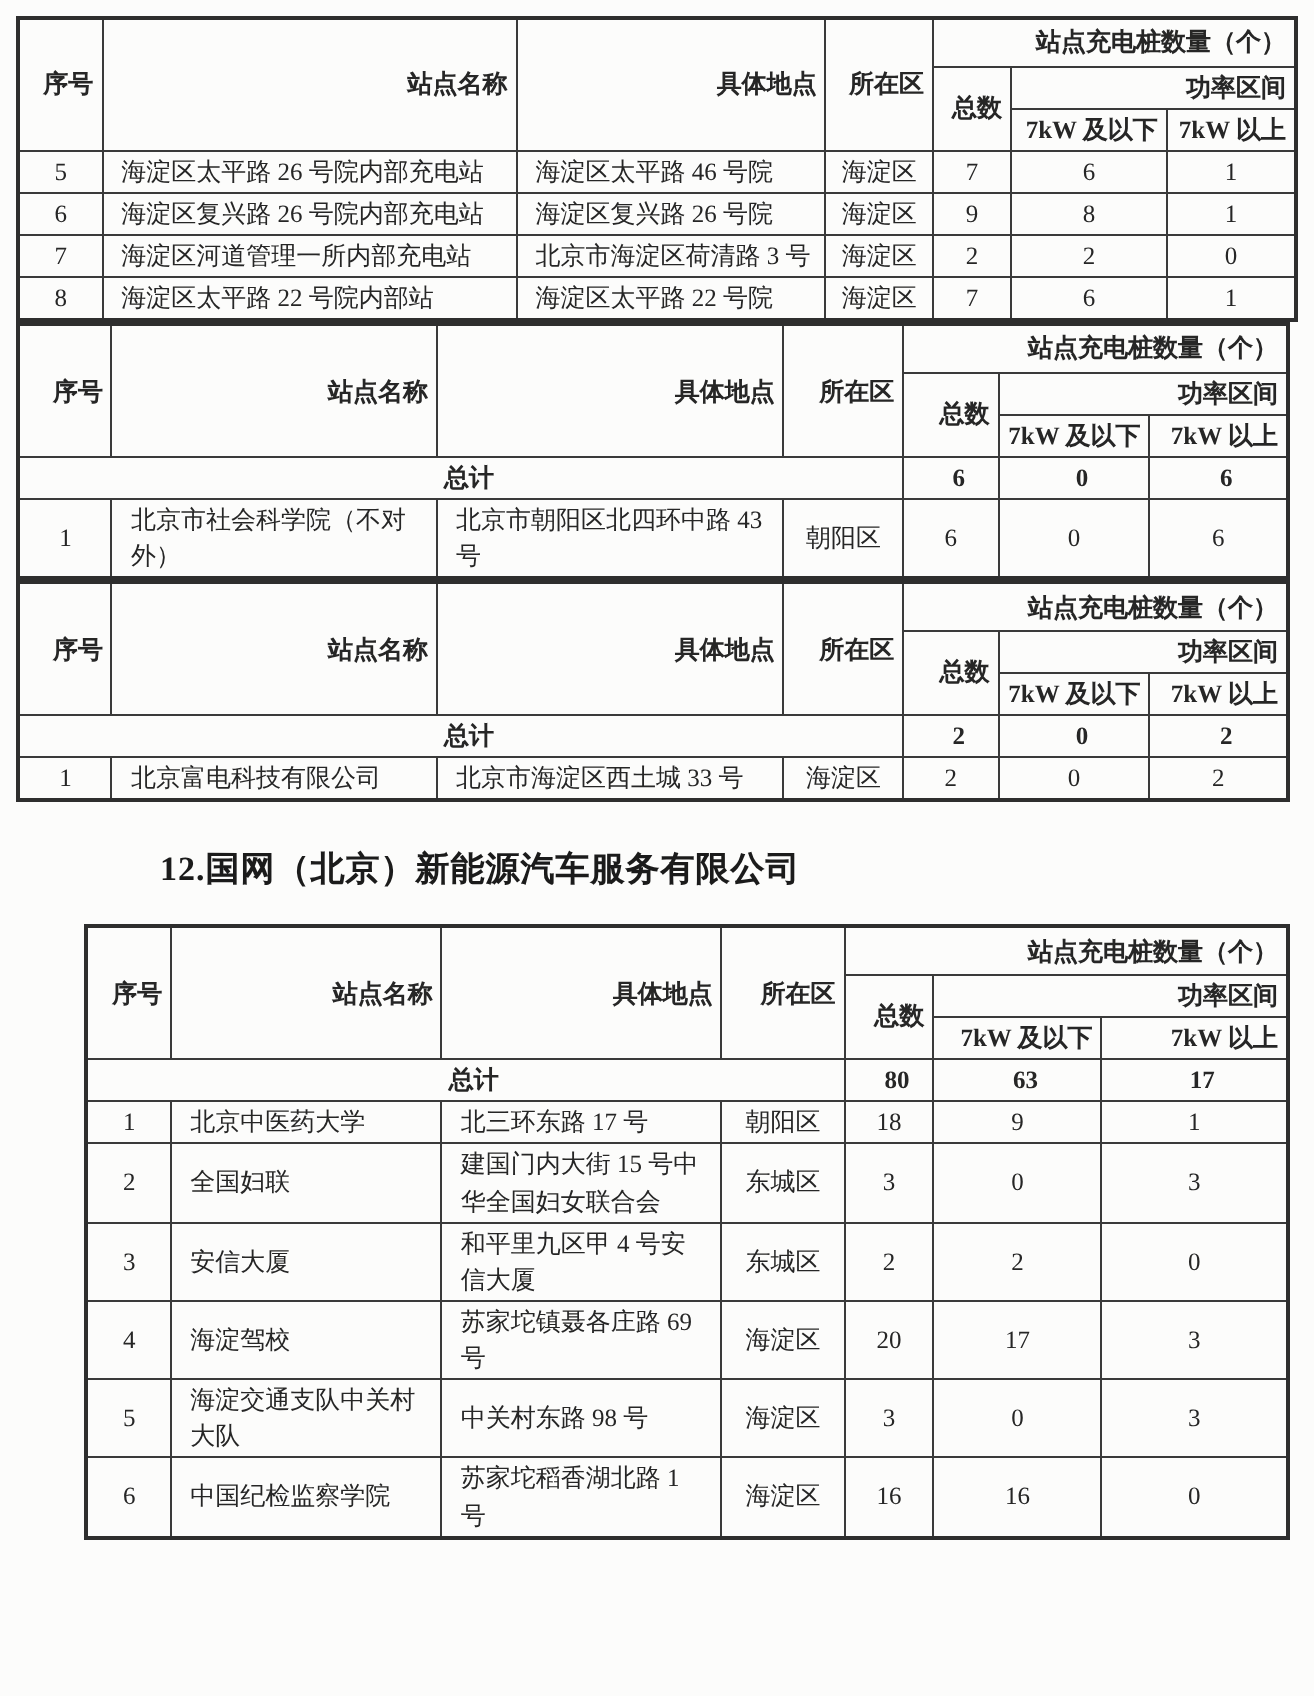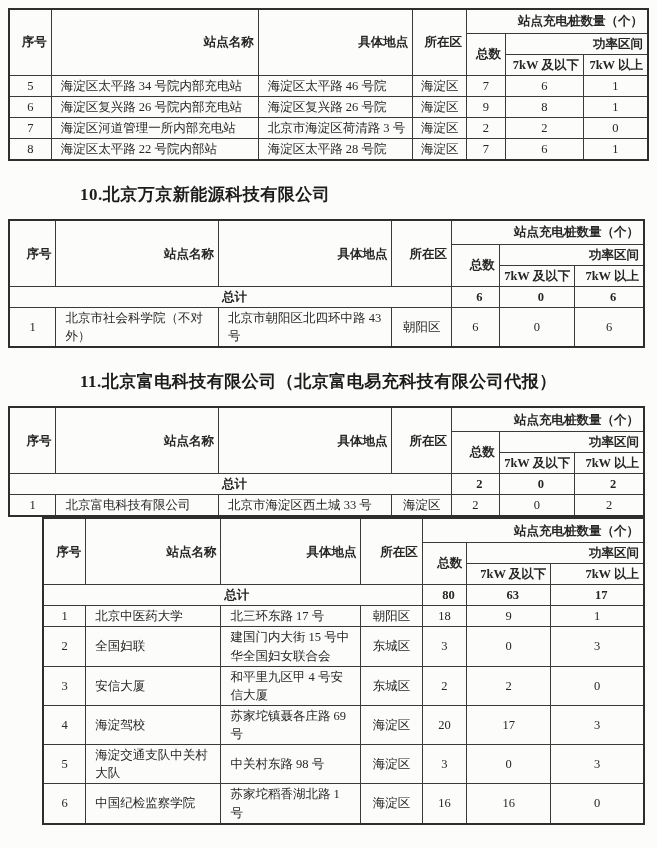--- a/index.html
+++ b/index.html
@@ -74,21 +74,21 @@
         <th colspan="2">功率区间</th>
       </tr>
       <tr class="hr3">
         <th>7kW 及以下</th>
         <th>7kW 以上</th>
       </tr>
     </thead>
     <tbody>
       <tr>
         <td class="c">5</td>
-        <td class="l">海淀区太平路 34 号院内部充电站</td>
+        <td class="l">海淀区太平路 26 号院内部充电站</td>
         <td class="l">海淀区太平路 46 号院</td>
         <td class="c">海淀区</td>
         <td class="c">7</td>
         <td class="c">6</td>
         <td class="c">1</td>
       </tr>
       <tr>
         <td class="c">6</td>
         <td class="l">海淀区复兴路 26 号院内部充电站</td>
         <td class="l">海淀区复兴路 26 号院</td>
@@ -102,31 +102,30 @@
         <td class="l">海淀区河道管理一所内部充电站</td>
         <td class="l">北京市海淀区荷清路 3 号</td>
         <td class="c">海淀区</td>
         <td class="c">2</td>
         <td class="c">2</td>
         <td class="c">0</td>
       </tr>
       <tr>
         <td class="c">8</td>
         <td class="l">海淀区太平路 22 号院内部站</td>
-        <td class="l">海淀区太平路 28 号院</td>
+        <td class="l">海淀区太平路 22 号院</td>
         <td class="c">海淀区</td>
         <td class="c">7</td>
         <td class="c">6</td>
         <td class="c">1</td>
       </tr>
     </tbody>
   </table>
 
   <div class="sec10">
-    <h2>10.北京万京新能源科技有限公司</h2>
     <table class="t2">
       <colgroup>
         <col style="width:7.4%">
           <col style="width:25.6%">
           <col style="width:27.3%">
           <col style="width:9.4%">
         <col style="width:7.5%">
           <col style="width:11.9%">
           <col style="width:10.9%">
       </colgroup>
@@ -161,21 +160,20 @@
           <td class="c">朝阳区</td>
           <td class="c">6</td>
           <td class="c">0</td>
           <td class="c">6</td>
         </tr>
       </tbody>
     </table>
   </div>
 
   <div class="sec11">
-    <h2>11.北京富电科技有限公司（北京富电易充科技有限公司代报）</h2>
     <table class="t3">
       <colgroup>
         <col style="width:7.4%">
           <col style="width:25.6%">
           <col style="width:27.3%">
           <col style="width:9.4%">
         <col style="width:7.5%">
           <col style="width:11.9%">
           <col style="width:10.9%">
       </colgroup>
@@ -210,20 +208,21 @@
           <td class="c">海淀区</td>
           <td class="c">2</td>
           <td class="c">0</td>
           <td class="c">2</td>
         </tr>
       </tbody>
     </table>
   </div>
 
   <div class="sec12">
+    <h2>12.国网（北京）新能源汽车服务有限公司</h2>
     <table class="t4">
       <colgroup>
         <col style="width:7.1%">
           <col style="width:22.5%">
           <col style="width:23.3%">
           <col style="width:10.2%">
         <col style="width:7.4%">
           <col style="width:14.0%">
           <col style="width:15.5%">
       </colgroup>

